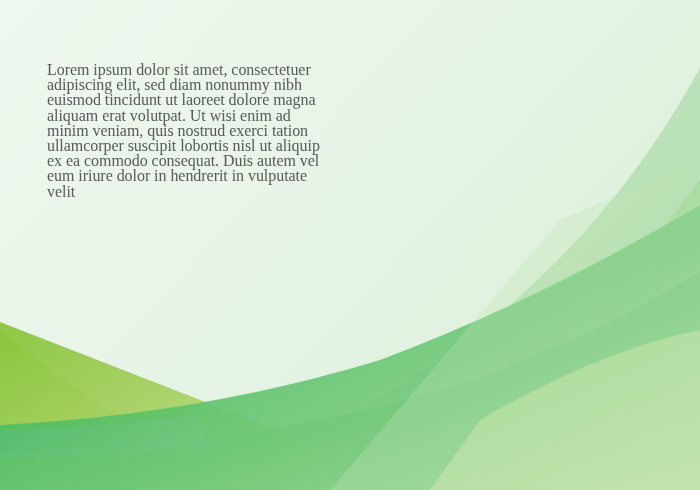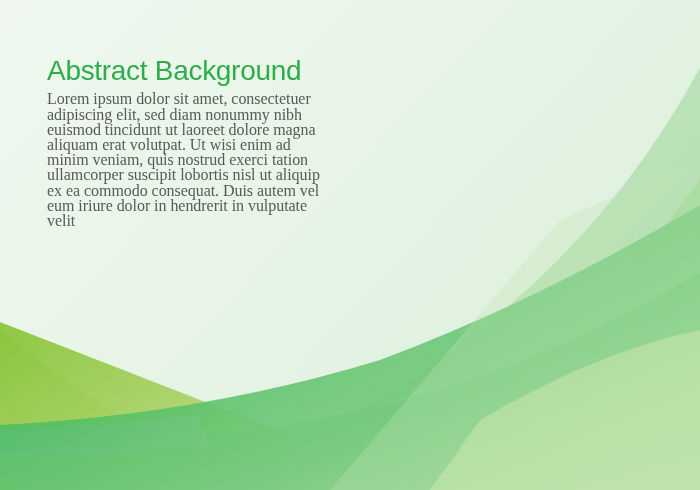--- a/index.html
+++ b/index.html
@@ -140,17 +140,16 @@
 
     <path d="M 0 452 Q 210 448 400 402 Q 560 358 700 272 L 700 490 L 0 490 Z" fill="url(#gBottomBand2)" opacity="0.55"></path>
 
     <path d="M 0 430 Q 110 428 200 414 L 210 448 Q 100 456 0 458 Z" fill="url(#gTealSliver)" opacity="0.35"></path>
 
     <path d="M 560 220 L 700 160 L 700 490 L 330 490 Z" fill="#BFE4B2" opacity="0.30"></path>
     <path d="M 700 330 Q 600 350 480 420 L 430 490 L 700 490 Z" fill="#D9EBB6" opacity="0.45"></path>
   </svg>
 
   <div id="text-block">
-    <h1 id="title">Abstract Background</h1>
     <p id="body-copy">Lorem ipsum dolor sit amet, consectetuer adipiscing elit, sed diam nonummy nibh euismod tincidunt ut laoreet dolore magna aliquam erat volutpat. Ut wisi enim ad minim veniam, quis nostrud exerci tation ullamcorper suscipit lobortis nisl ut aliquip ex ea commodo consequat. Duis autem vel eum iriure dolor in hendrerit in vulputate velit</p>
   </div>
 
 </div>
 
 </body></html>

